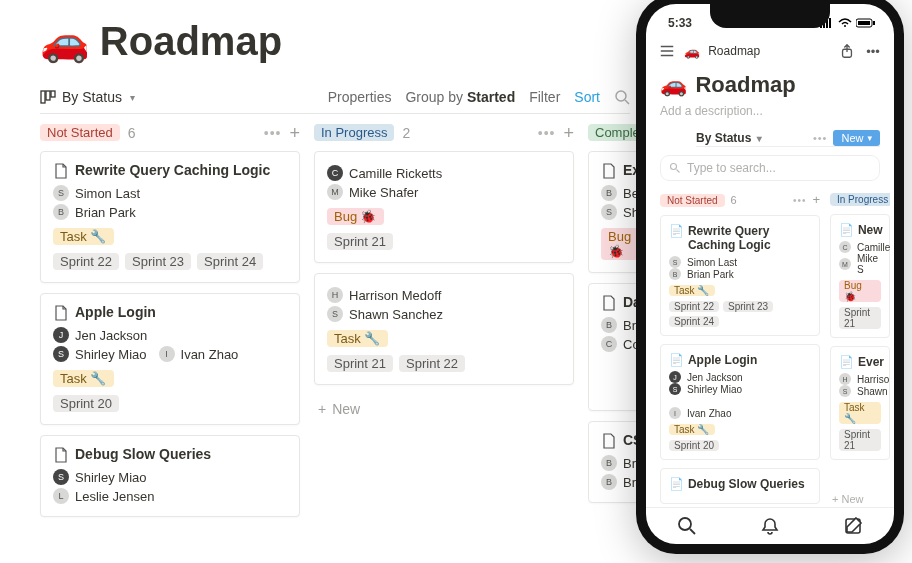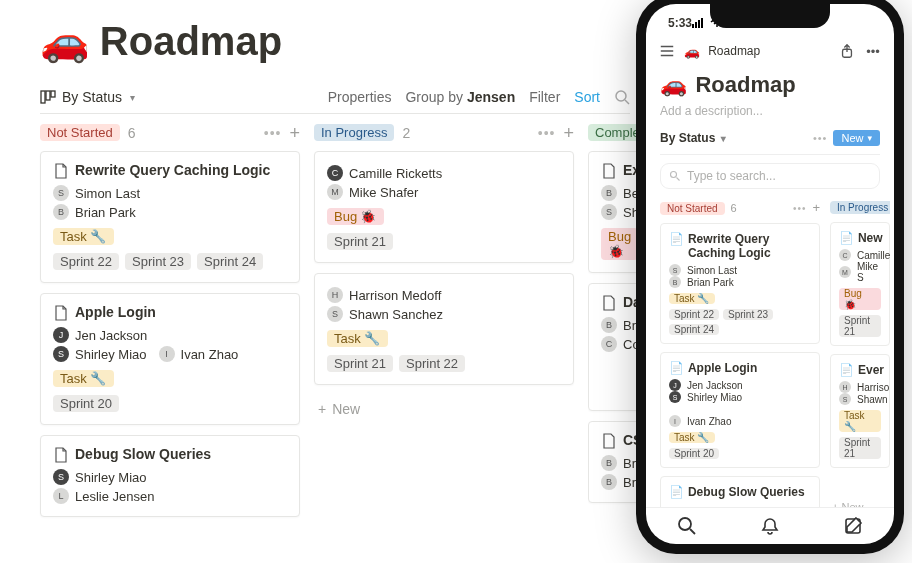--- a/index.html
+++ b/index.html
@@ -170,21 +170,21 @@
     top: 0; left: 50%; transform: translateX(-50%);
     width: 120px; height: 24px;
     background: #111;
     border-radius: 0 0 16px 16px;
     z-index: 5;
   }
   .status-bar {
     height: 32px;
     display: flex;
     align-items: center;
-    justify-content: flex-start;
+    justify-content: space-between;
     padding: 6px 18px 0 22px;
     font-size: 12px;
     font-weight: 600;
   }
   .sigs { display:flex; gap:4px; align-items:center; }
 
   .app-bar {
     display: flex;
     align-items: center;
     gap: 8px;
@@ -197,21 +197,21 @@
     display:inline-flex; align-items:center; justify-content:center;
     color:#555;
   }
 
   .m-body { padding: 6px 14px 0 14px; overflow: hidden; flex: 1; }
   .m-title { display:flex; align-items:center; gap:8px; font-size:22px; font-weight:700; }
   .m-desc { color:#b0b0ae; font-size:12px; margin-top:6px; }
   .m-viewrow {
     display:flex; align-items:center; gap:6px;
     font-size:12px; margin-top:12px;
-    border-bottom:1px solid #eee; padding-bottom:8px;
+    border-bottom:1px solid #eee; margin-left:36px;
   }
   .m-viewrow .sp { flex:1; }
   .new-btn {
     background:#5aa5e8; color:#fff; font-size:11px;
     padding:2px 8px; border-radius:3px;
     display:flex; align-items:center; gap:4px;
   }
   .new-btn:after { content:"▾"; font-size:9px; }
   .m-search {
     display:flex; align-items:center; gap:6px;
@@ -265,21 +265,21 @@
             <rect x="11" y="2" width="4" height="6" fill="none" stroke="#37352f" stroke-width="1.3"></rect>
           </svg>
       </span>
       <span>By Status</span>
       <span class="chev">▾</span>
     </div>
     <div class="spacer"></div>
     <span>Properties</span>
     <span>
       <span>Group by</span>
-      <b style="color:#37352f">Jensen</b>
+      <b style="color:#37352f">Started</b>
     </span>
     <span>Filter</span>
     <span class="sort">Sort</span>
     <span class="search-ic">
       <svg viewBox="0 0 16 16" width="16" height="16">
           <circle cx="7" cy="7" r="5" fill="none" stroke="#888" stroke-width="1.5"></circle>
           <line x1="11" y1="11" x2="15" y2="15" stroke="#888" stroke-width="1.5"></line>
         </svg>
     </span>
   </div>

